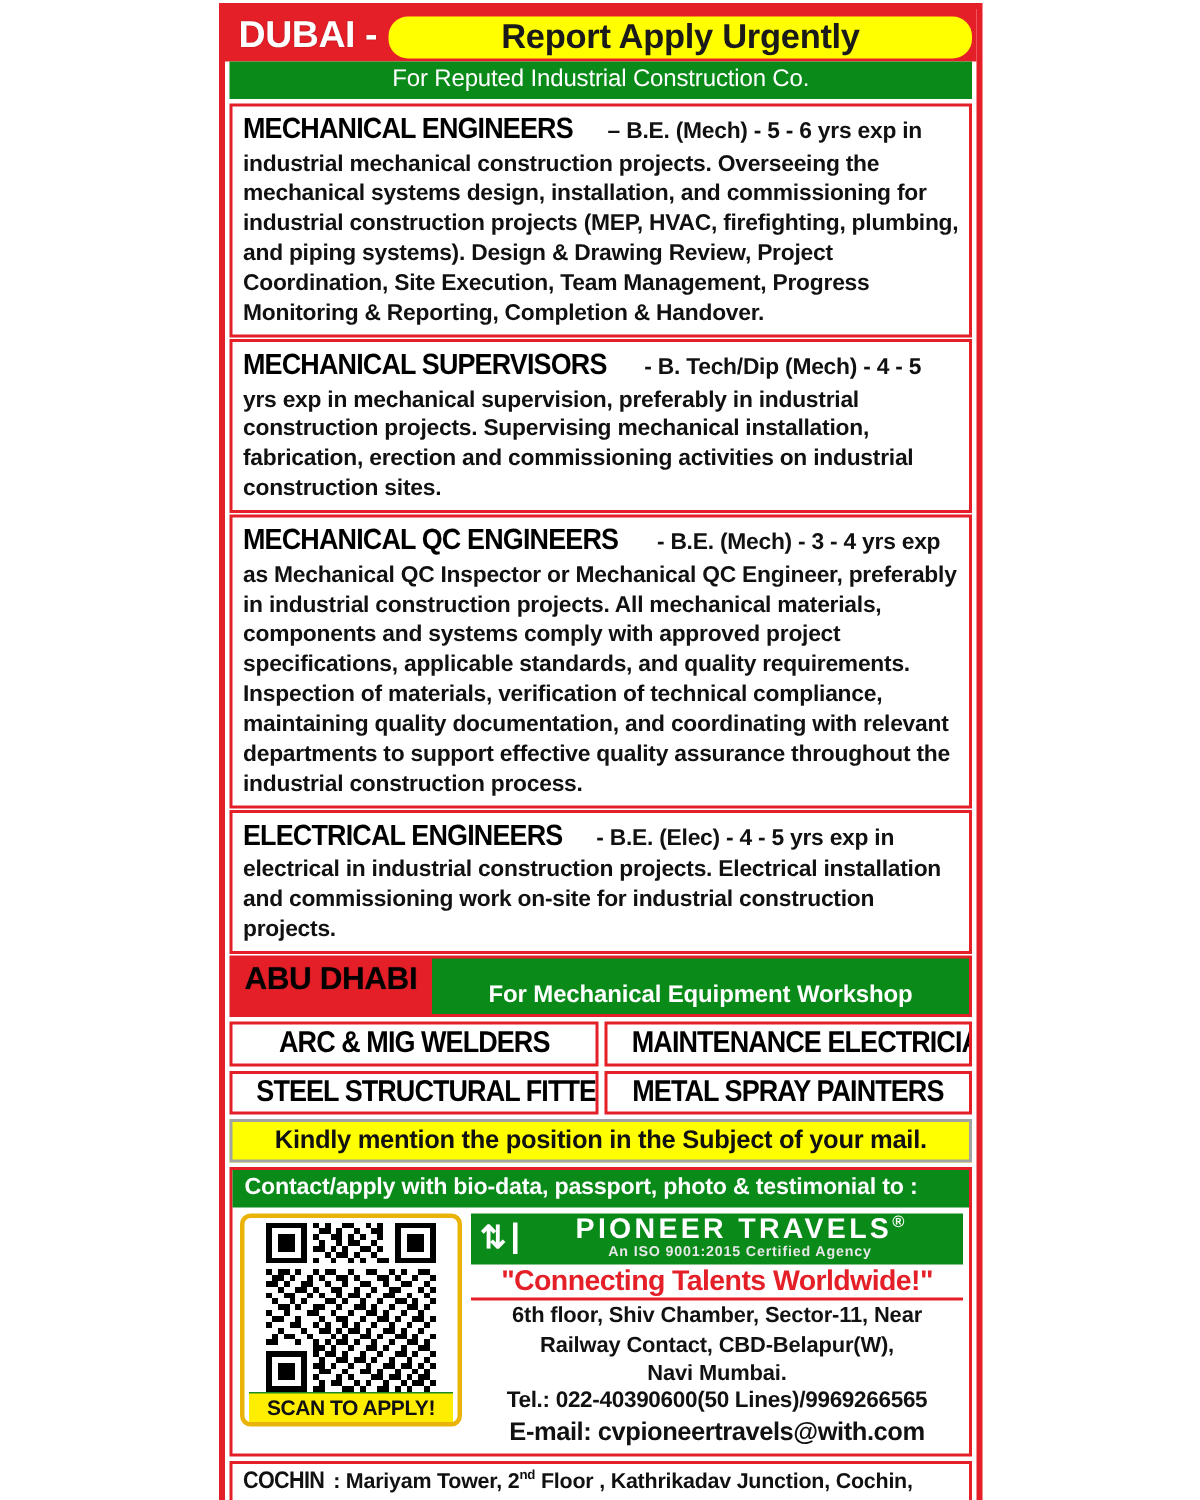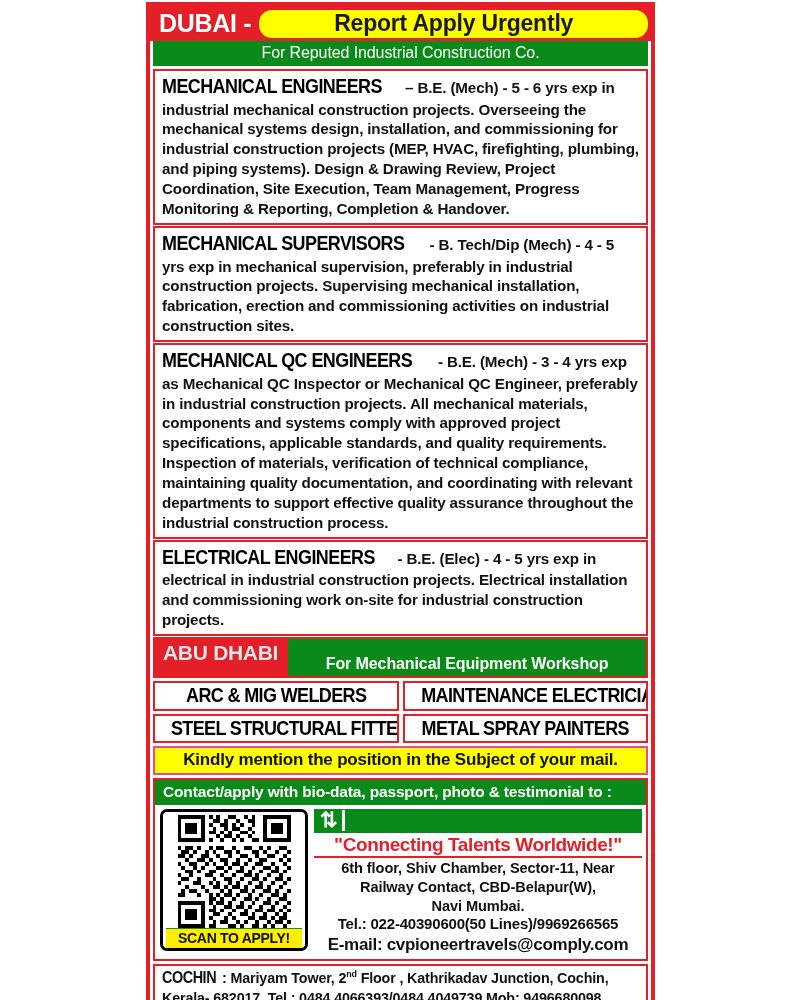--- a/index.html
+++ b/index.html
@@ -21,21 +21,21 @@
     background: #ffffff;
     border: 4px solid #e51f28;
     padding: 0;
   }
 
   
   .hdr-row {
     display: flex;
     background: #e51f28;
     padding: 3px 3px 2px 3px;
-    align-items: center;
+    align-items: flex-end;
   }
   .hdr-city {
     color: #ffffff;
     font-weight: bold;
     font-size: 25px;
     line-height: 1;
     padding: 2px 4px 3px 6px;
     letter-spacing: -0.3px;
     white-space: nowrap;
     font-family: "Liberation Sans", sans-serif;
@@ -98,21 +98,21 @@
 
   
   .ad2-row {
     display: flex;
     background: #e51f28;
     margin: 0 3px 3px 3px;
     padding: 2px;
     align-items: stretch;
   }
   .ad2-city {
-    color: #e5e5e5;
+    color: #000000;
     font-weight: bold;
     font-size: 21px;
     line-height: 1;
     padding: 3px 10px 4px 8px;
     white-space: nowrap;
     letter-spacing: -0.3px;
     text-shadow: 0 0 1px rgba(0,0,0,0.3);
   }
   .ad2-green {
     flex: 1;
@@ -147,21 +147,21 @@
     color: #000000;
     letter-spacing: -0.7px;
     line-height: 1.12;
     display: inline-block;
     transform: scaleX(0.9);
     white-space: nowrap;
   }
 
   .yellow-note {
     background: #ffff00;
-    border: 2px solid #ec4899;
+    border: 2px solid #a3a3a3;
     margin: 0 3px 3px 3px;
     text-align: center;
     font-weight: bold;
     font-size: 17px;
     color: #111111;
     padding: 2px 0 3px 0;
     letter-spacing: -0.2px;
   }
 
   
@@ -179,21 +179,21 @@
     letter-spacing: -0.15px;
   }
   .contact-body {
     display: flex;
     padding: 4px 4px 4px 5px;
     gap: 6px;
     align-items: flex-start;
   }
 
   .qr-card {
-    border: 3px solid #000000;
+    border: 3px solid #eab308;
     border-radius: 7px;
     background: #ffffff;
     padding: 3px 3px 0 3px;
     width: 148px;
     box-sizing: border-box;
     overflow: hidden;
   }
   .qr-img {
     width: 100%;
     height: 113px;
@@ -606,27 +606,31 @@
               <rect x="24" y="28" width="1" height="1"></rect>
               <rect x="27" y="28" width="1" height="1"></rect>
           </g>
         </svg>
         <div class="qr-caption">SCAN TO APPLY!</div>
       </div>
 
       <div class="company-col">
         <div class="logo-bar">
           <div class="logo-mark">⇅</div>
+          <div class="logo-text">
+            <div class="logo-name"><span>PIONEER TRAVELS</span><span class="logo-reg">®</span></div>
+            <div class="logo-iso">An ISO 9001:2015 Certified Agency</div>
+          </div>
         </div>
         <div class="slogan">"Connecting Talents Worldwide!"</div>
         <div class="addr">6th floor, Shiv Chamber, Sector-11, Near</div>
         <div class="addr">Railway Contact, CBD-Belapur(W),</div>
         <div class="addr">Navi Mumbai.</div>
         <div class="tel">Tel.: 022-40390600(50 Lines)/9969266565</div>
-        <div class="email-main">E-mail: cvpioneertravels@comply.com</div>
+        <div class="email-main">E-mail: cvpioneertravels@with.com</div>
       </div>
     </div>
   </div>
 
   <div class="cochin">
     <div class="cochin-line">
       <span class="cochin-tag">COCHIN</span><span>: Mariyam Tower, 2</span><sup>nd</sup><span> Floor , Kathrikadav Junction, Cochin,</span>
     </div>
     <div class="cochin-line">Kerala- 682017. Tel : 0484 4066393/0484 4049739 Mob: 9496680098</div>
 

